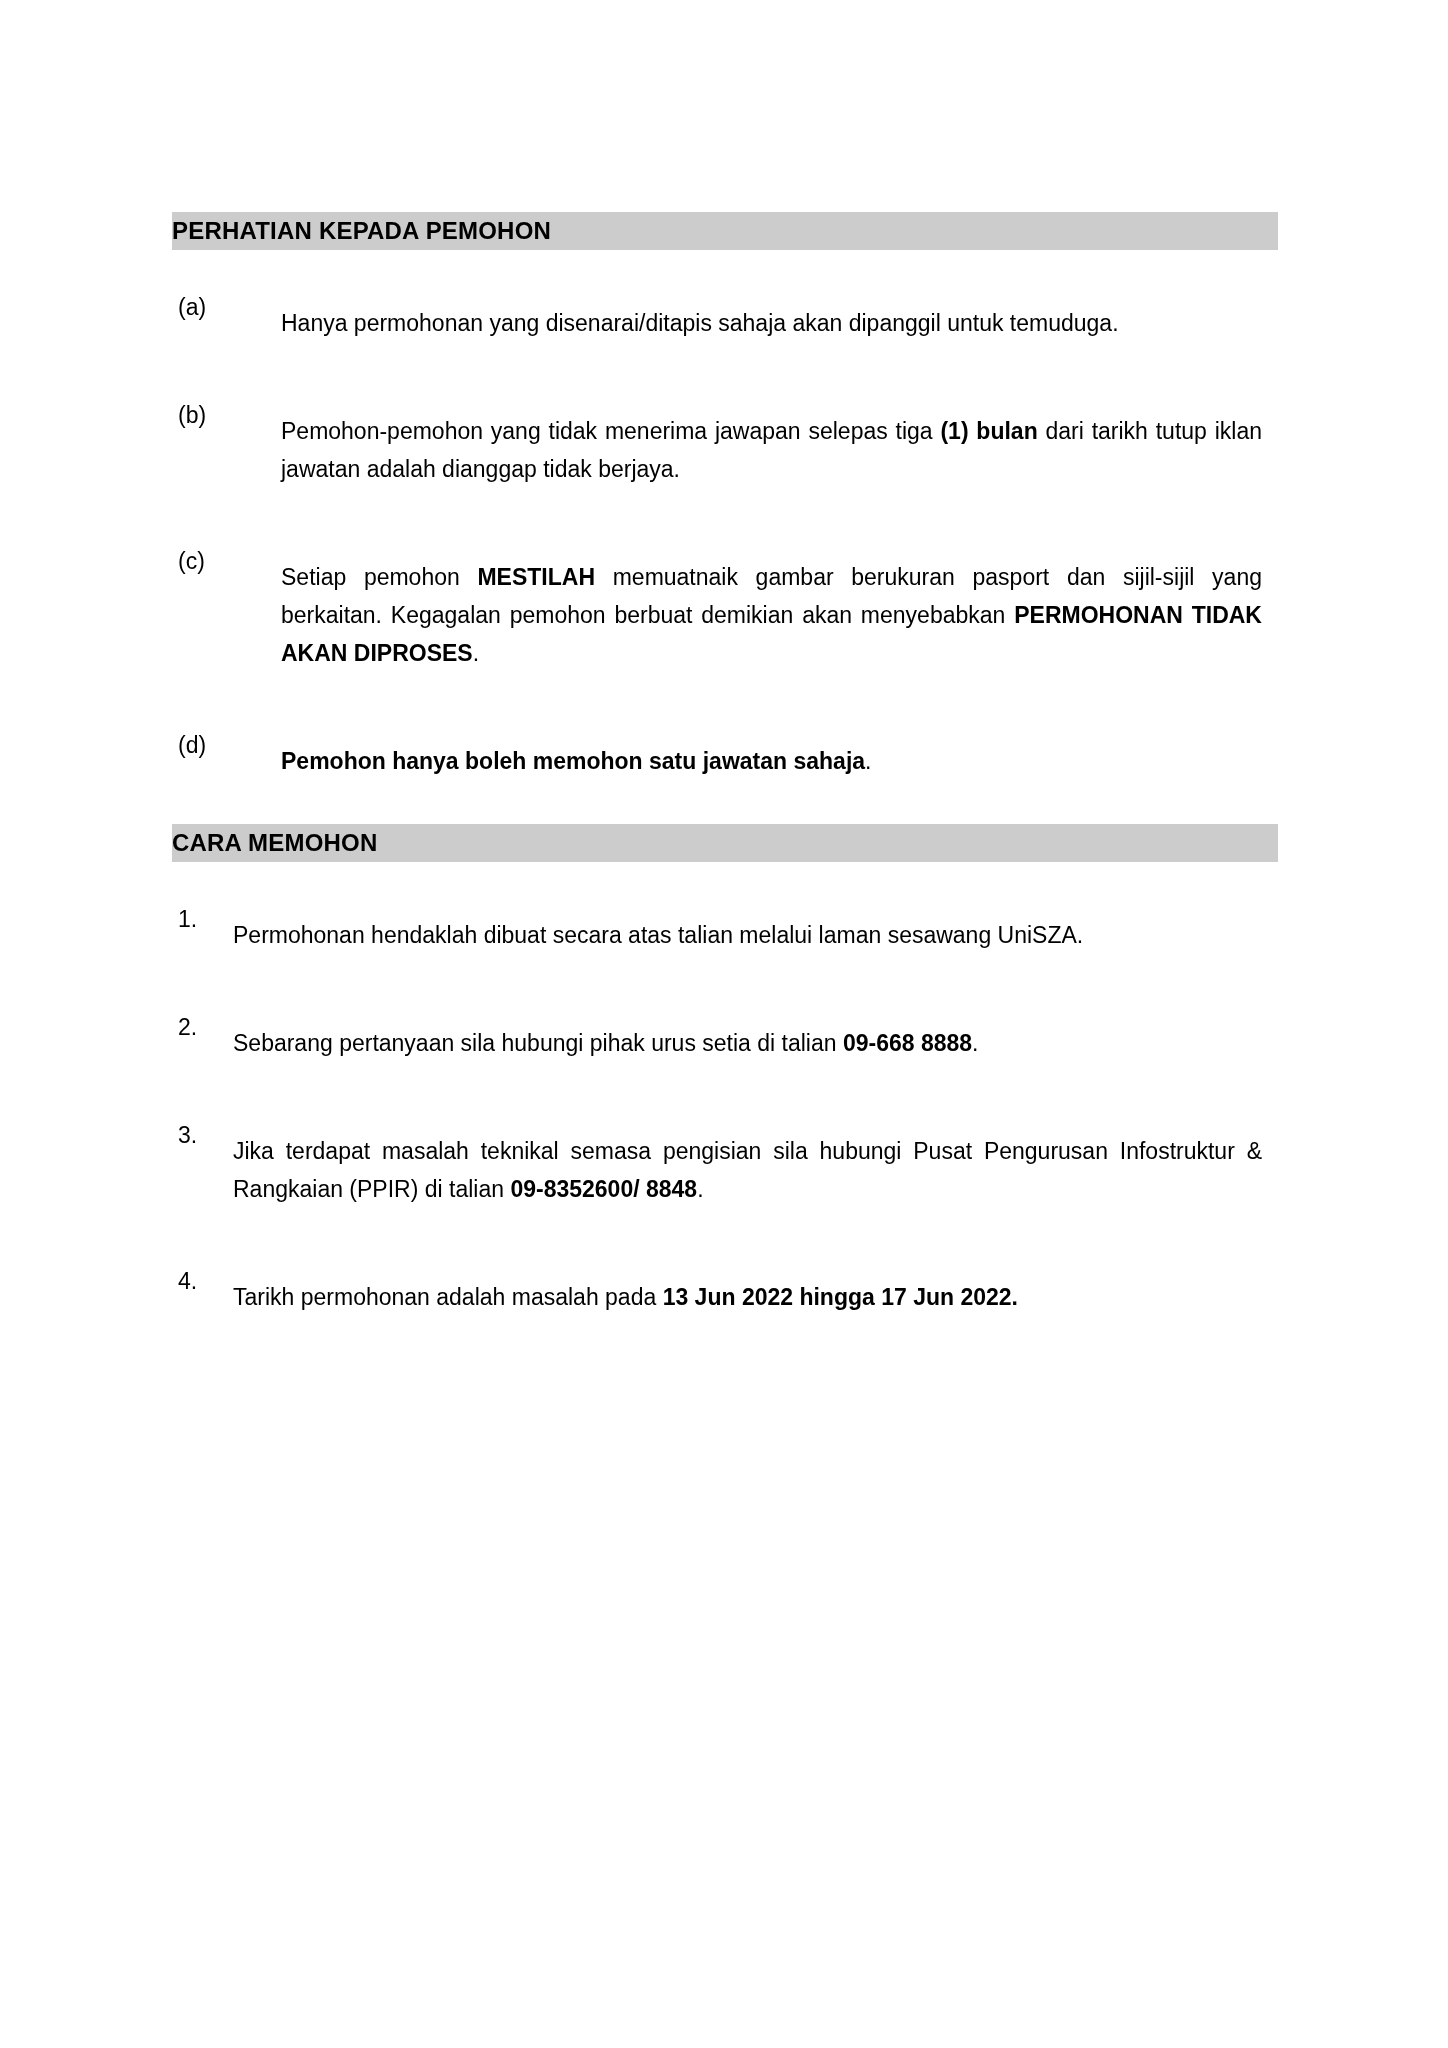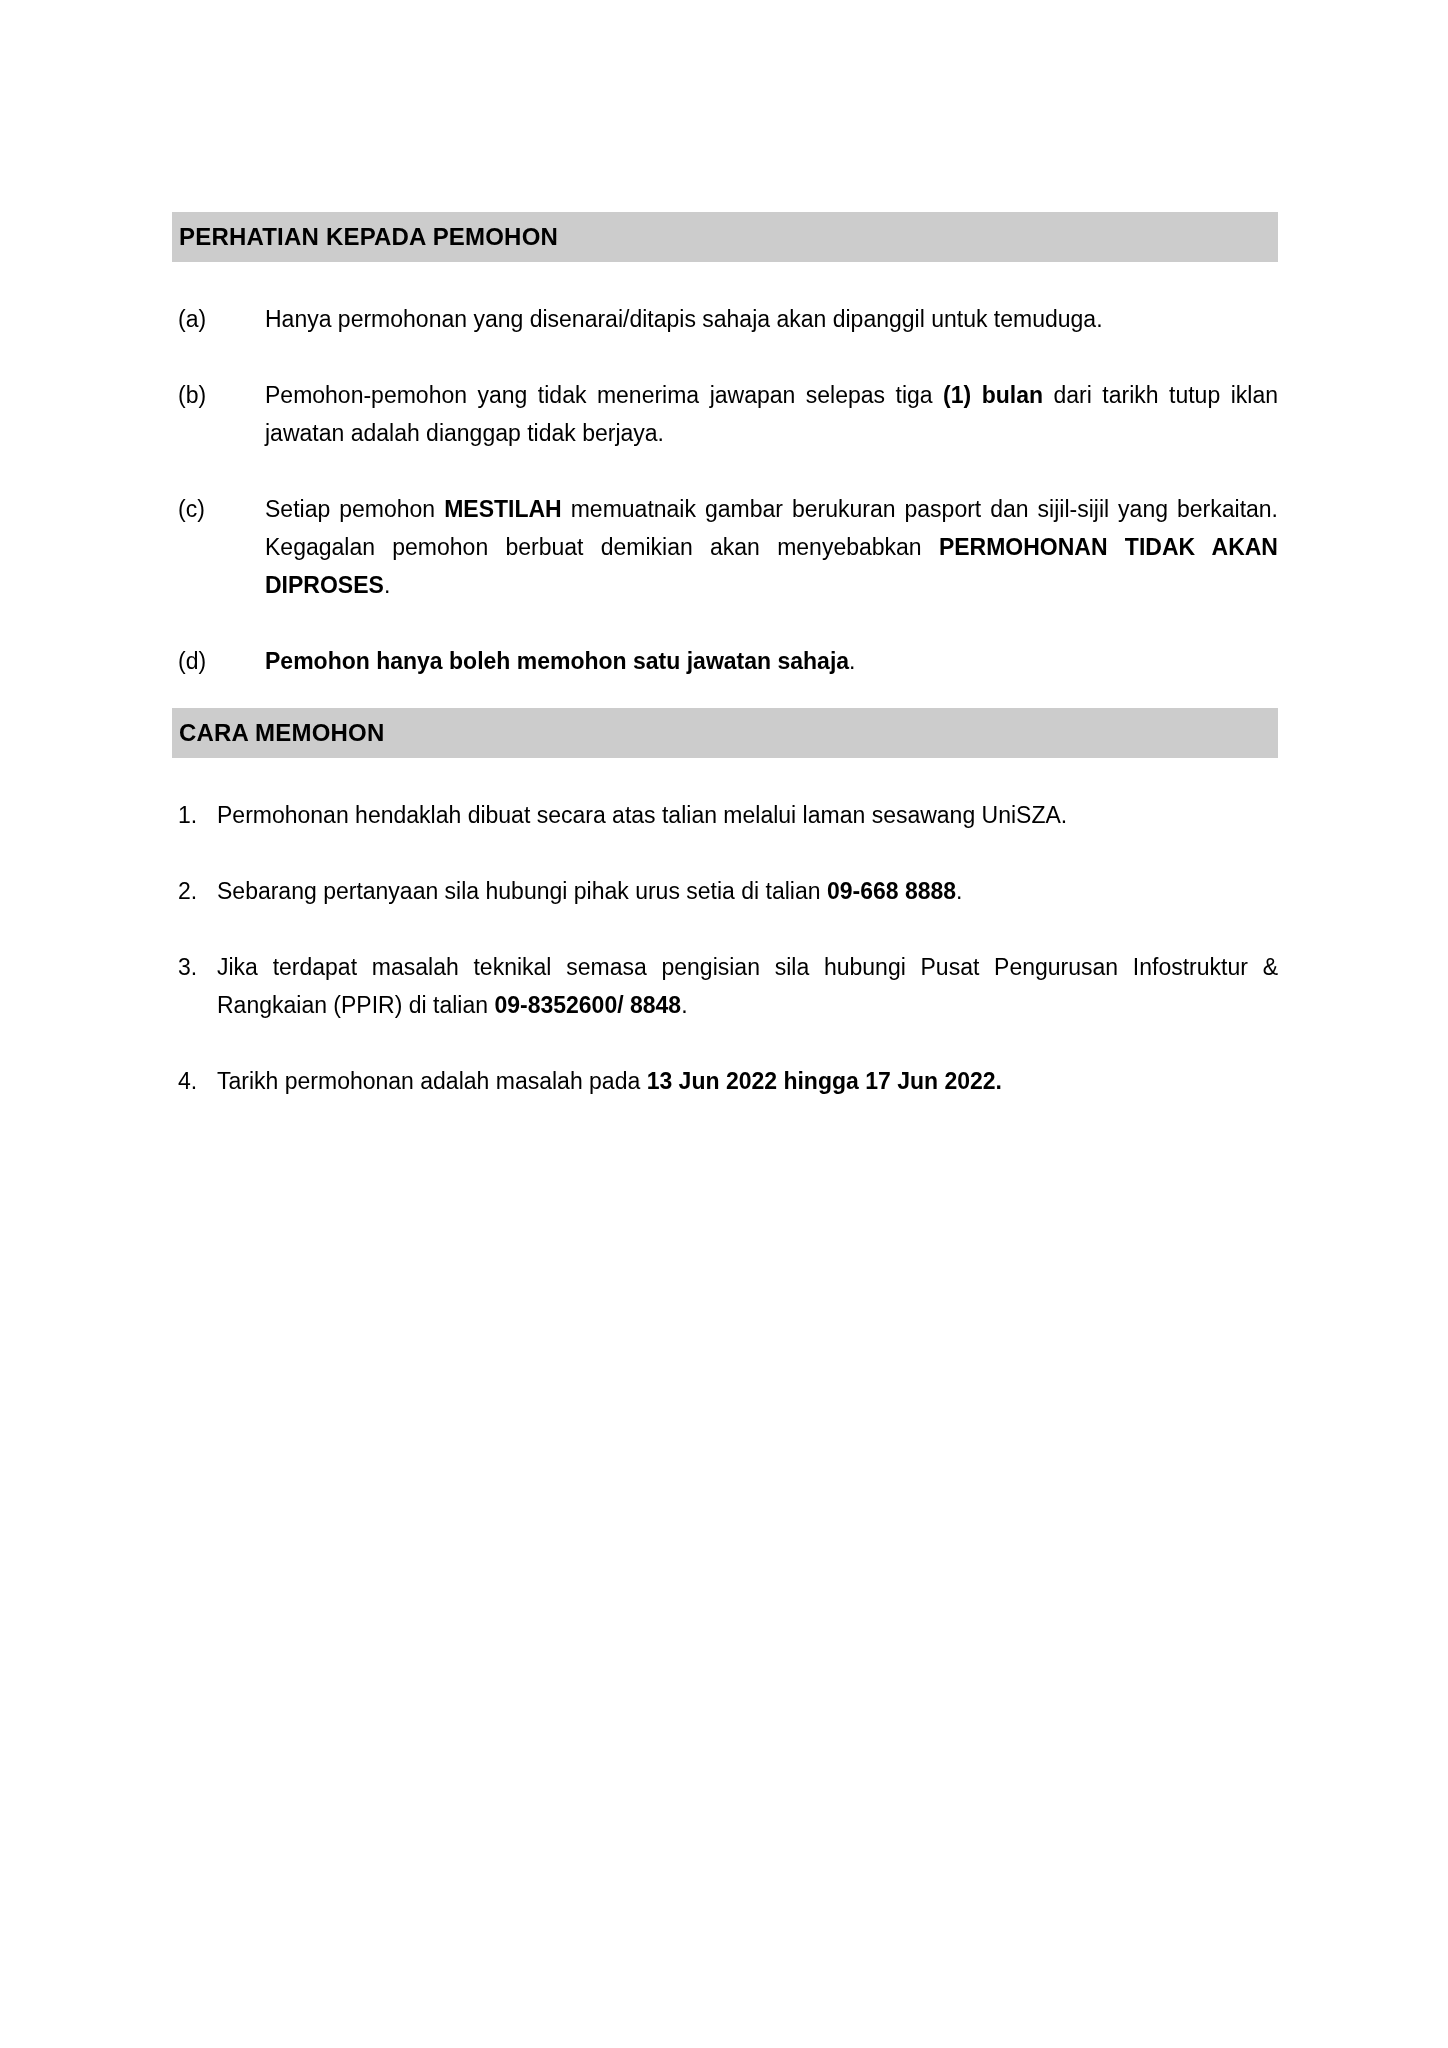--- a/index.html
+++ b/index.html
@@ -16,25 +16,24 @@
     font-family: "Liberation Sans", sans-serif;
     overflow: hidden;
   }
   .content {
     position: absolute;
     left: 172px;
     top: 212px;
     width: 1106px;
   }
   .section-header {
-    height: 50px;
+    height: 38px;
     display: flex;
     align-items: center;
     box-sizing: border-box;
-    padding-left: 7px;
     font-size: 24px;
     font-weight: 700;
     letter-spacing: 0.2px;
     background: #cccccc;
   }
   .section-header.second {
     margin-top: 28px;
     text-align: center;
   }
   .list {
@@ -49,21 +48,21 @@
     box-sizing: border-box;
     padding-left: 6px;
     font-size: 23px;
     line-height: 38px;
     flex-shrink: 0;
   }
   .list-alpha .list-label { width: 93px; }
   .list-num   .list-label { width: 45px; }
   .list-text {
     flex: 1;
-    margin: 0;
+    margin: 16px;
     font-size: 23px;
     line-height: 38px;
     text-align: justify;
   }
   .list-text strong { font-weight: 700; }
 </style>
 </head>
 <body>
 
 <div class="page">

